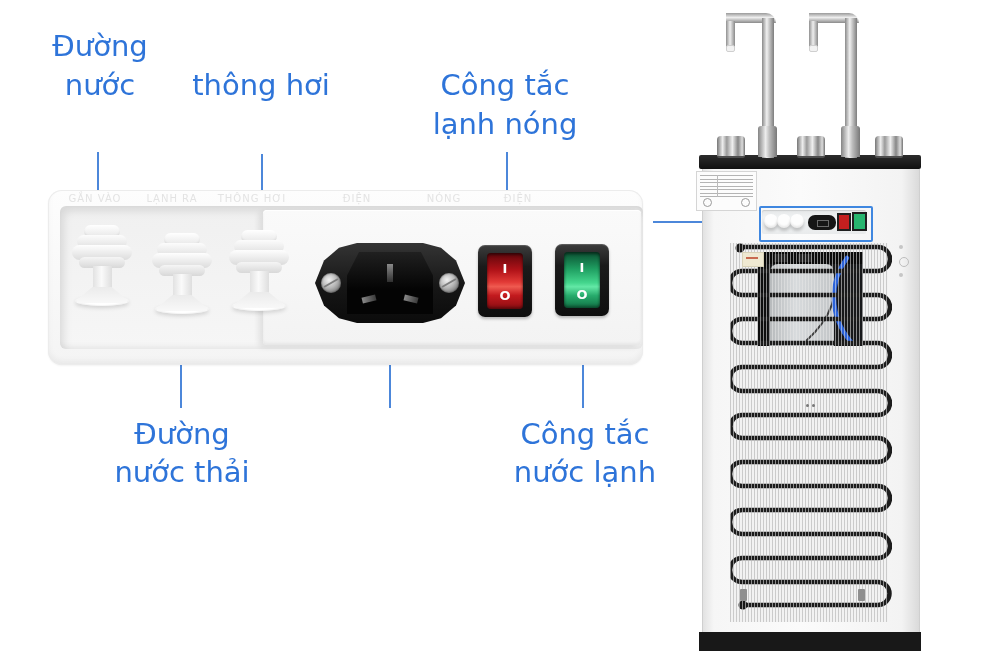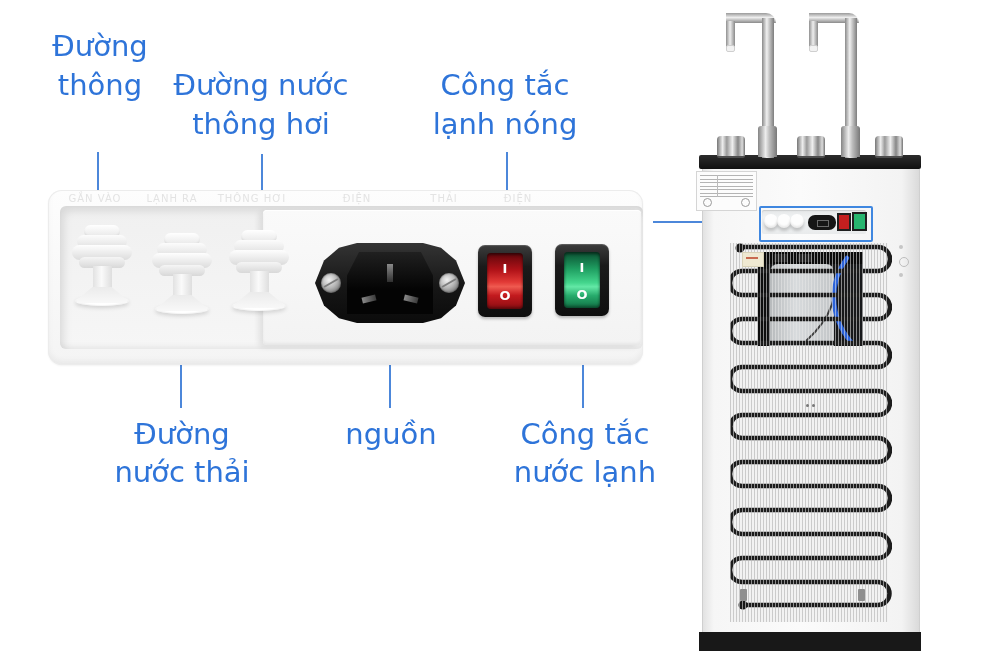--- a/index.html
+++ b/index.html
@@ -122,57 +122,55 @@
   .bracket{position:absolute;width:7px;height:12px;background:#8f8f8f;border-radius:1px;}
   .sidedot{position:absolute;border-radius:50%;}
 </style>
 </head>
 <body>
 
 <div class="canvas">
 
   <div class="callout" style="left:15px;top:27px;width:170px;">
     <div>Đường</div>
-    <div>thông</div>
+    <div>nước</div>
   </div>
   <div class="callout" style="left:151px;top:66px;width:220px;">
-    <div>Đường nước</div>
     <div>thông hơi</div>
   </div>
   <div class="callout" style="left:395px;top:66px;width:220px;">
     <div>Công tắc</div>
     <div>lạnh nóng</div>
   </div>
 
   <div class="callout bottom" style="left:72px;top:415px;width:220px;">
     <div>Đường</div>
     <div>nước thải</div>
   </div>
   <div class="callout bottom" style="left:291px;top:415px;width:200px;">
-    <div>nguồn</div>
   </div>
   <div class="callout bottom" style="left:470px;top:415px;width:230px;">
     <div>Công tắc</div>
     <div>nước lạnh</div>
   </div>
 
   <div class="cl-line" style="left:97px;top:152px;height:143px;"></div>
   <div class="cl-line" style="left:261px;top:154px;height:139px;"></div>
   <div class="cl-line" style="left:506px;top:152px;height:138px;"></div>
   <div class="cl-line" style="left:180px;top:363px;height:45px;"></div>
   <div class="cl-line" style="left:389px;top:296px;height:112px;"></div>
   <div class="cl-line" style="left:582px;top:318px;height:90px;"></div>
   <div class="cl-hline" style="left:653px;top:221px;width:107px;"></div>
 
   <div class="panel">
     <span class="emboss" style="left:47px;">GẮN VÀO</span>
     <span class="emboss" style="left:124px;">LẠNH RA</span>
     <span class="emboss" style="left:204px;">THÔNG HƠI</span>
     <span class="emboss" style="left:309px;text-align:right;">ĐIỆN</span>
-    <span class="emboss" style="left:396px;">THẢI</span>
+    <span class="emboss" style="left:396px;">NÓNG</span>
     <span class="emboss" style="left:470px;">ĐIỆN</span>
 
     <div class="recess"></div>
     <div class="subpanel"></div>
 
     <div class="fitting" style="left:20px;top:35px;">
       <div class="t1"></div>
       <div class="t2"></div>
       <div class="t3"></div>
       <div class="t4"></div>

